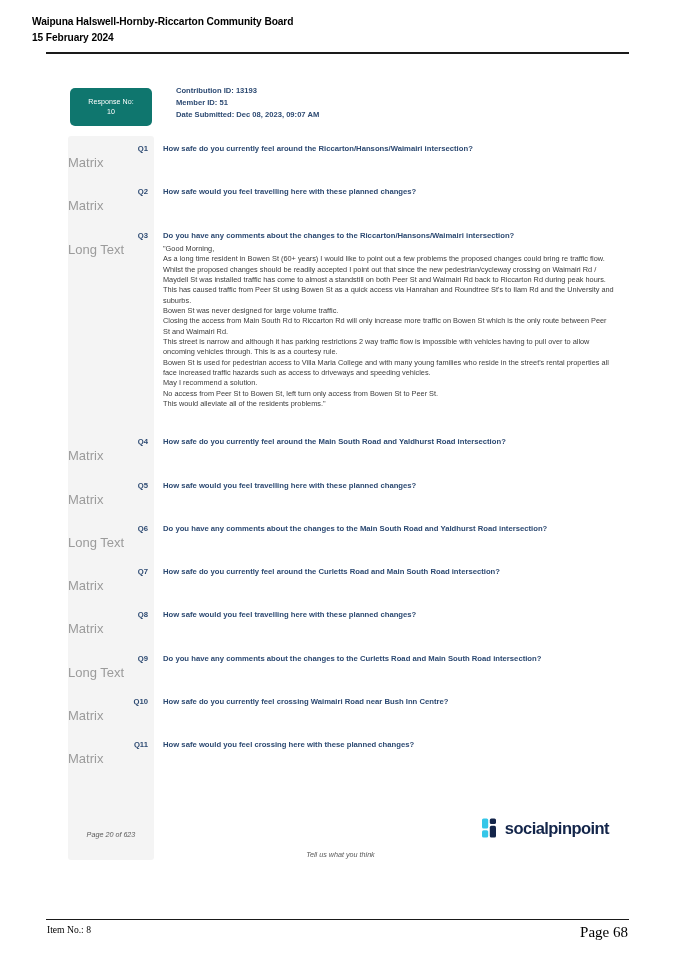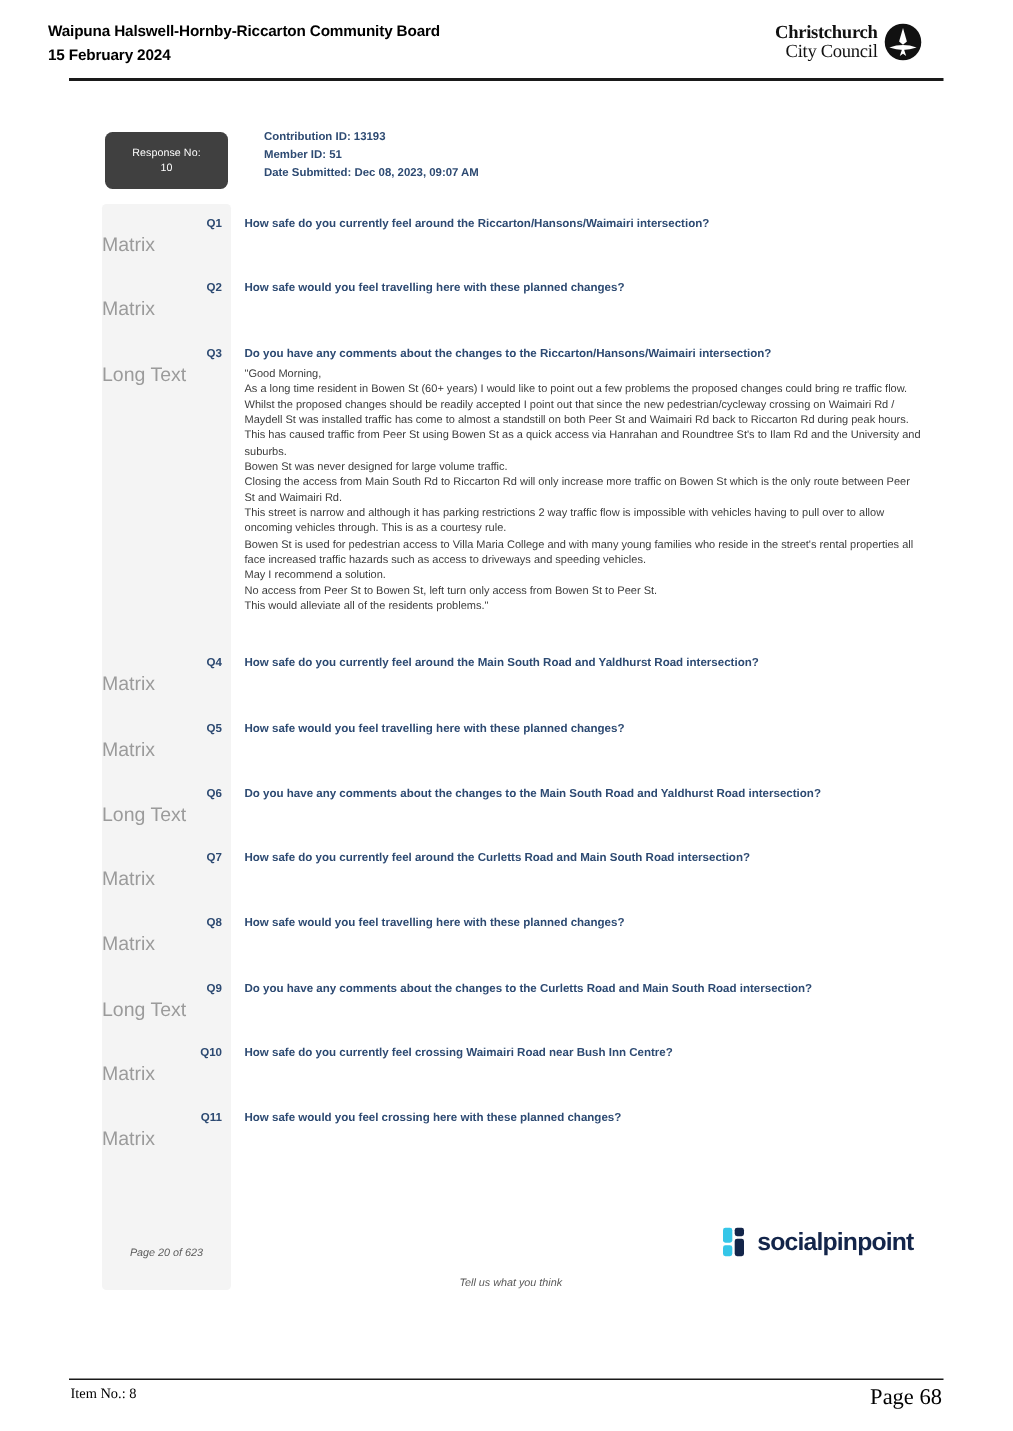--- a/index.html
+++ b/index.html
@@ -103,21 +103,21 @@
     color: #5b5b5b;
   }
 
   
   .response-badge {
     position: absolute;
     left: 2px;
     top: 8px;
     width: 82px;
     height: 38px;
-    background: #404040;
+    background: #0f766e;
     border-radius: 5px;
     color: #ffffff;
     display: flex;
     flex-direction: column;
     align-items: center;
     justify-content: center;
     font-size: 7.1px;
     line-height: 10.5px;
     letter-spacing: 0.05px;
   }
@@ -234,32 +234,20 @@
     font-family: "Liberation Serif", serif;
   }
 </style>
 </head>
 <body>
 
 <div class="doc-header">
   <div class="doc-header-titles">
     <div class="doc-title-line">Waipuna Halswell-Hornby-Riccarton Community Board</div>
     <div class="doc-title-line">15 February 2024</div>
-  </div>
-  <div class="ccc-logo">
-    <div class="ccc-logo-text">
-      <div class="ccc-line1">Christchurch</div>
-      <div class="ccc-line2">City Council</div>
-    </div>
-    <svg class="ccc-mark" viewBox="0 0 32 32">
-      <circle cx="16" cy="16" r="15" fill="#111111"></circle>
-      <path d="M16 4.5 L19.2 15.5 L16 18.2 L12.8 15.5 Z" fill="#ffffff"></path>
-      <path d="M4.8 20.5 Q16 16.5 27.2 20.5 Q16 24.5 4.8 20.5 Z" fill="#ffffff"></path>
-      <path d="M16 19.5 L18.6 27.4 L16 25.6 L13.4 27.4 Z" fill="#ffffff"></path>
-    </svg>
   </div>
 </div>
 <div class="header-rule"></div>
 
 <div class="report">
 
   <div class="rail"></div>
 
   <div class="response-badge">
     <span>Response No:</span>

